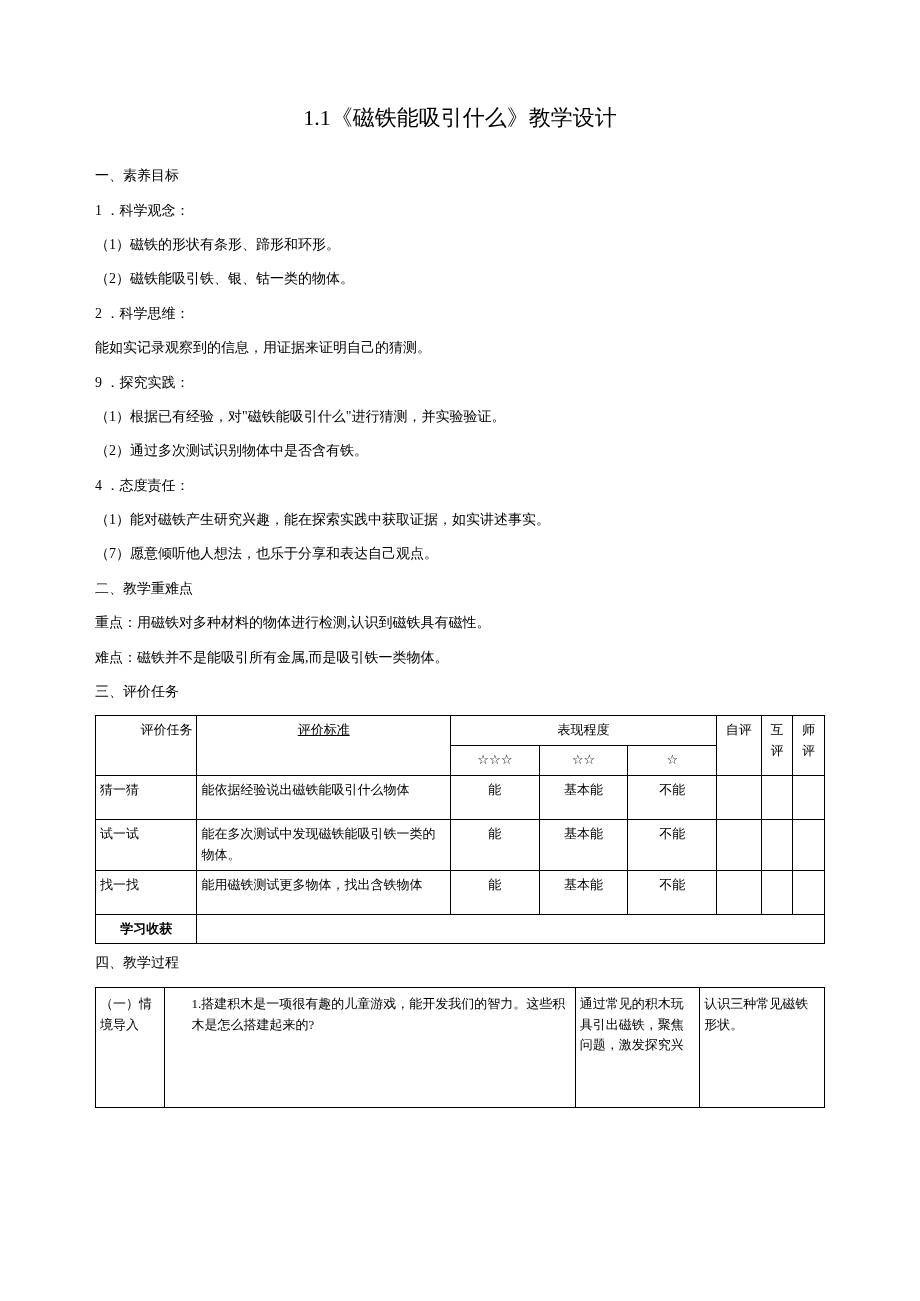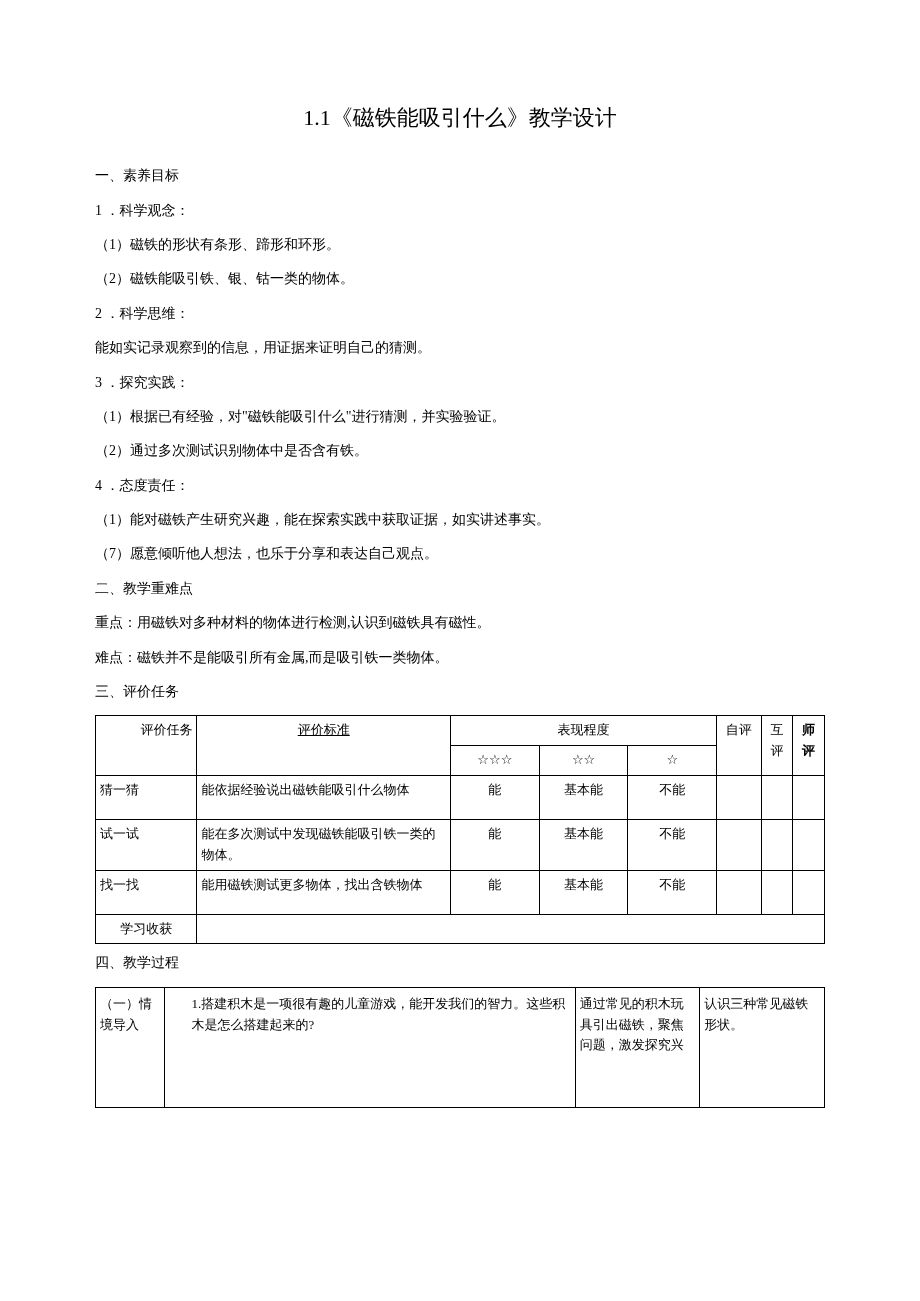--- a/index.html
+++ b/index.html
@@ -45,40 +45,40 @@
     .table1 .headrow td {
       text-align: center;
     }
     .table1 .col-task { width: 80px; }
     .table1 .col-std { width: 200px; text-decoration: underline; }
     .table1 .col-p1 { width: 70px; text-align: center;}
     .table1 .col-p2 { width: 70px; text-align: center;}
     .table1 .col-p3 { width: 70px; text-align: center;}
     .table1 .col-self { width: 35px; }
     .table1 .col-peer { width: 25px; }
-    .table1 .col-teacher { width: 25px; font-weight: bold; }
+    .table1 .col-teacher { width: 25px; }
     .table1 .tall td { height: 44px; }
     .table2 .col-phase { width: 55px; vertical-align: top;}
     .table2 .col-activity { width: 330px; }
     .table2 .col-intent { width: 100px; }
     .table2 .col-eval { width: 100px; }
     .table2 td { padding: 6px 4px; }
   </style>
 </head>
 <body>
 
 <div class="title">1.1《磁铁能吸引什么》教学设计</div>
 
 <div class="para">一、素养目标</div>
 <div class="para">1 ．科学观念：</div>
 <div class="para">（1）磁铁的形状有条形、蹄形和环形。</div>
 <div class="para">（2）磁铁能吸引铁、银、钴一类的物体。</div>
 <div class="para">2 ．科学思维：</div>
 <div class="para">能如实记录观察到的信息，用证据来证明自己的猜测。</div>
-<div class="para">3 ．探究实践：</div>
+<div class="para">9 ．探究实践：</div>
 <div class="para">（1）根据已有经验，对"磁铁能吸引什么"进行猜测，并实验验证。</div>
 <div class="para">（2）通过多次测试识别物体中是否含有铁。</div>
 <div class="para">4 ．态度责任：</div>
 <div class="para">（1）能对磁铁产生研究兴趣，能在探索实践中获取证据，如实讲述事实。</div>
 <div class="para">（7）愿意倾听他人想法，也乐于分享和表达自己观点。</div>
 
 <div class="para">二、教学重难点</div>
 <div class="para">重点：用磁铁对多种材料的物体进行检测,认识到磁铁具有磁性。</div>
 <div class="para">难点：磁铁并不是能吸引所有金属,而是吸引铁一类物体。</div>
 
@@ -123,21 +123,21 @@
     <td>找一找</td>
     <td>能用磁铁测试更多物体，找出含铁物体</td>
     <td class="center">能</td>
     <td class="center">基本能</td>
     <td class="center">不能</td>
     <td></td>
     <td></td>
     <td></td>
   </tr>
   <tr>
-    <td style="text-align:center;">学习收获</td>
+    <td style="text-align:center;font-weight:bold;">学习收获</td>
     <td colspan="7"></td>
   </tr>
 </tbody>
   </table>
 
 <div class="para">四、教学过程</div>
 
 <table class="table2">
   <tbody>
   <tr style="height:120px;">

